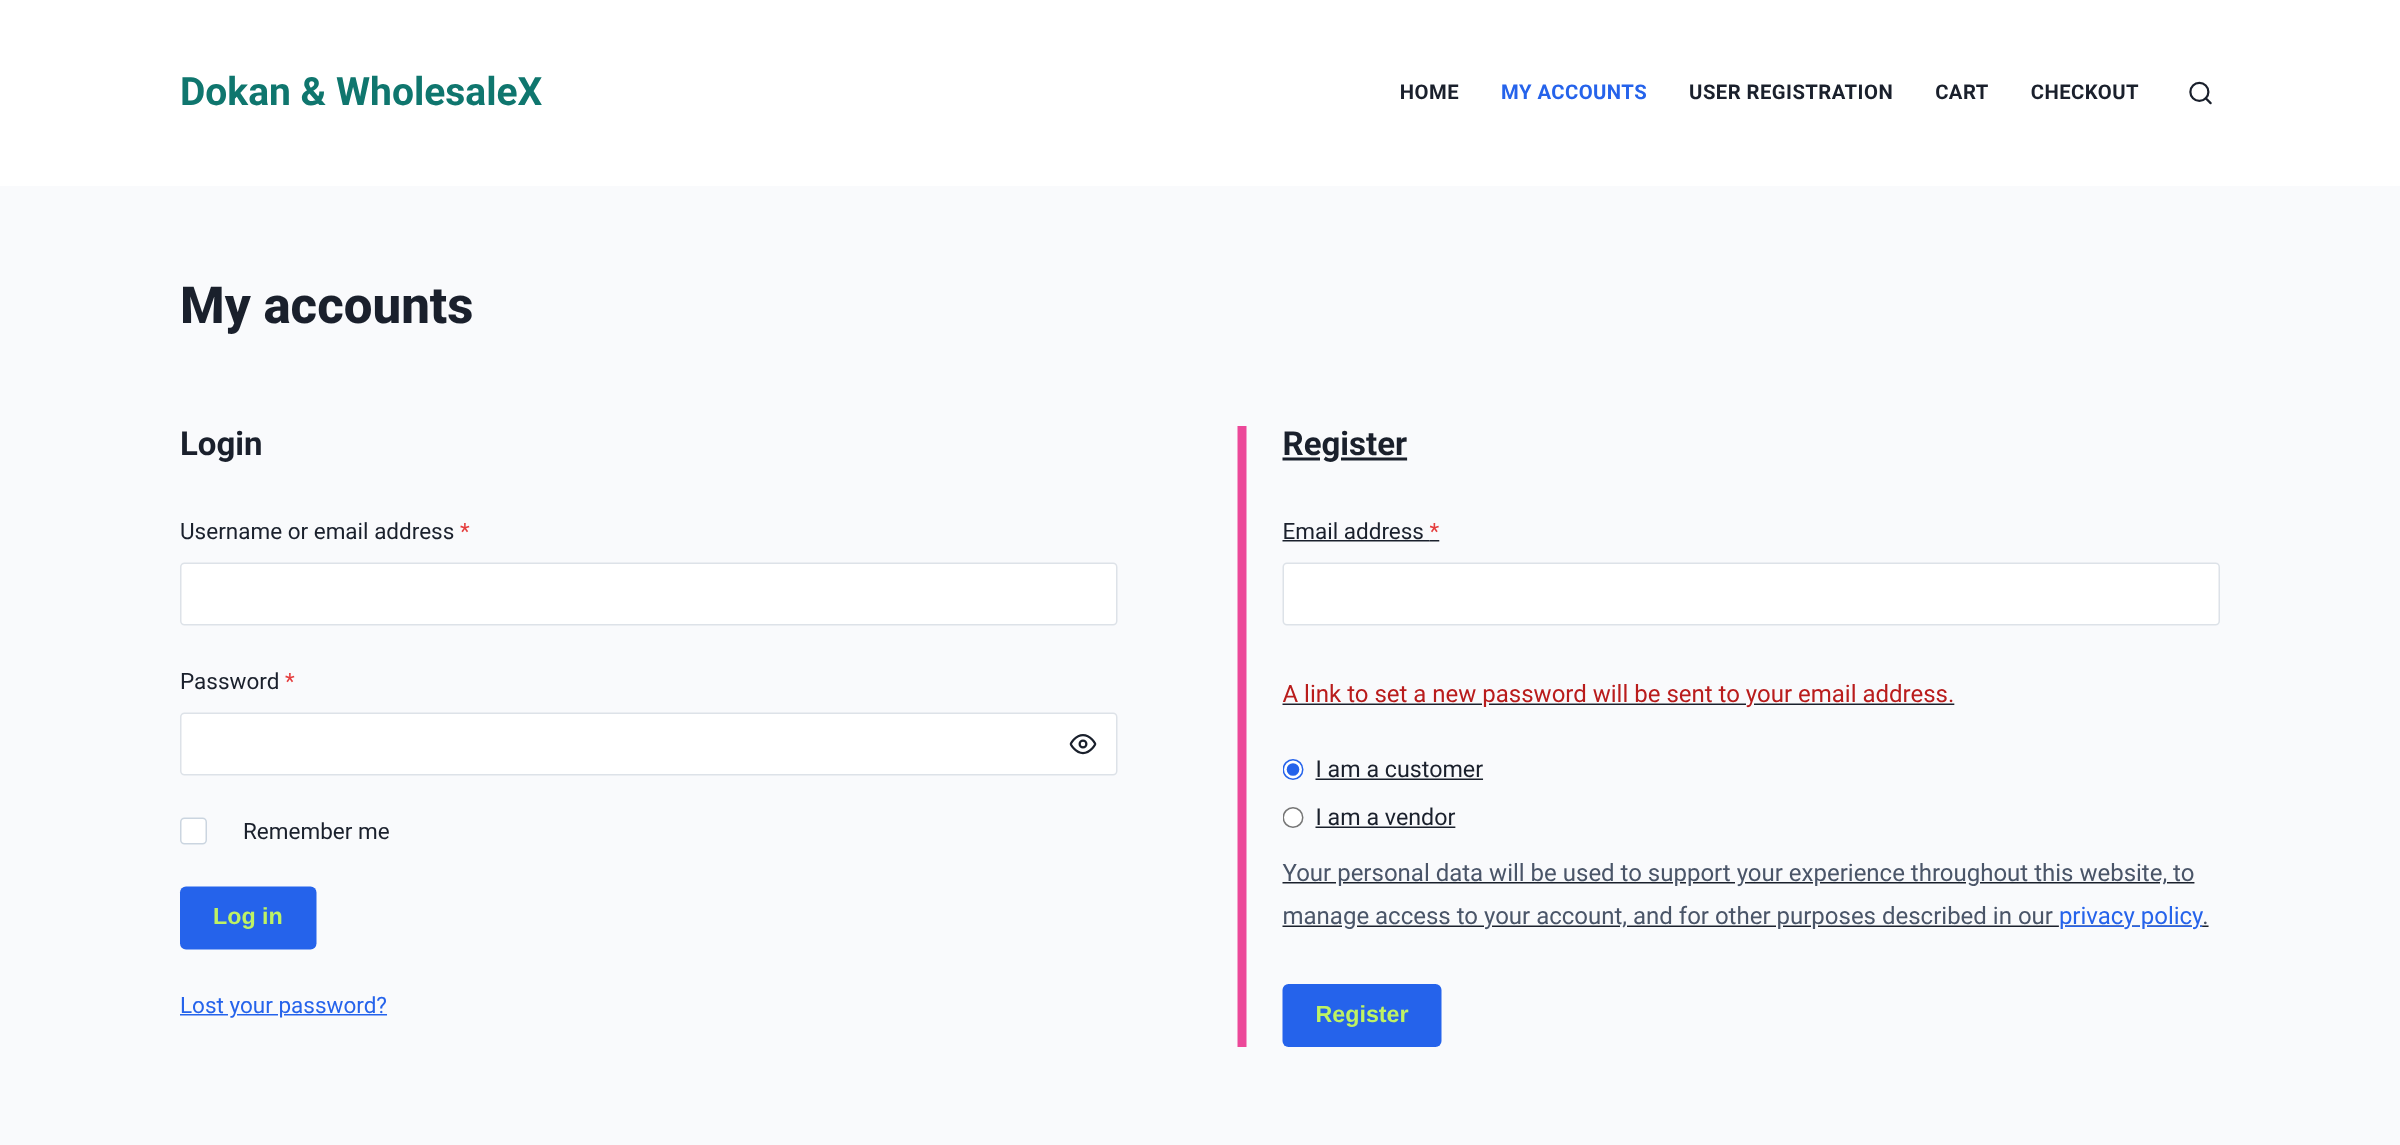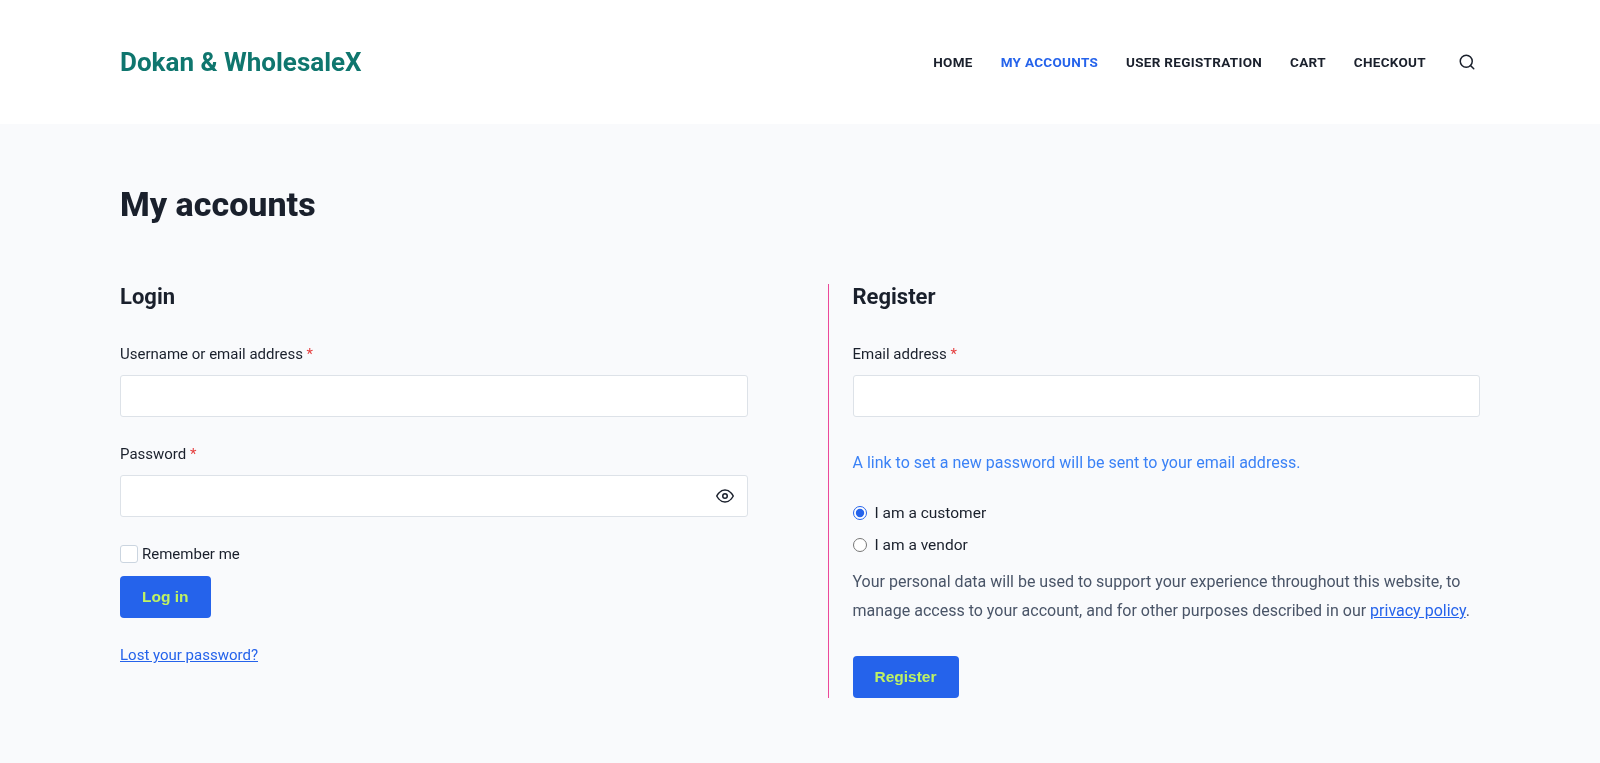--- a/index.html
+++ b/index.html
@@ -59,21 +59,22 @@
     .columns {
       display: flex;
       gap: 0;
     }
     .col {
       flex: 1;
     }
     .col-left { padding-right: 80px; }
     .col-right {
       padding-left: 24px;
-      border-left: 1px solid #ec4899;
+      border-left: 6px solid #ec4899;
+      text-decoration: underline;
     }
     .section-heading {
       font-size: 22px;
       font-weight: 700;
       color: #1a202c;
       margin-bottom: 36px;
     }
     .field-label {
       display: block;
       font-size: 15px;
@@ -105,22 +106,22 @@
       border: none;
       cursor: pointer;
       padding: 6px;
       color: #1a202c;
       display: flex;
       align-items: center;
     }
     .checkbox-row {
       display: flex;
       align-items: flex-start;
-      gap: 4px;
-      margin-bottom: 13px;
+      gap: 24px;
+      margin-bottom: 28px;
       margin-top: 6px;
     }
     .checkbox-row input[type="checkbox"] {
       width: 18px;
       height: 18px;
       border: 1px solid #cbd5e0;
       border-radius: 3px;
       appearance: none;
       background: #fff;
       cursor: pointer;
@@ -138,21 +139,21 @@
     }
     .link {
       display: inline-block;
       color: #2563eb;
       text-decoration: underline;
       font-size: 15px;
       margin-top: 28px;
     }
     .info-text {
       font-size: 16px;
-      color: #3b82f6;
+      color: #b91c1c;
       line-height: 1.7;
       margin-bottom: 28px;
       margin-top: 4px;
     }
     .radio-group { margin-bottom: 8px; }
     .radio-item {
       display: flex;
       align-items: center;
       gap: 8px;
       margin-bottom: 14px;

